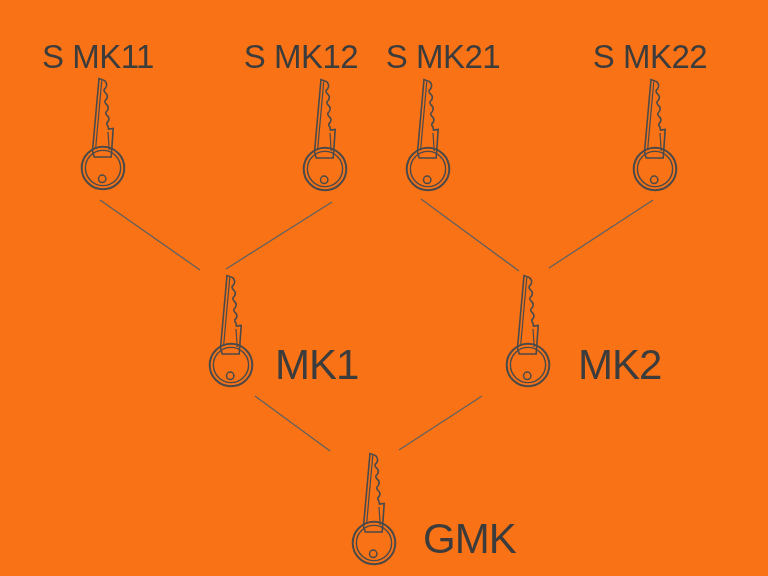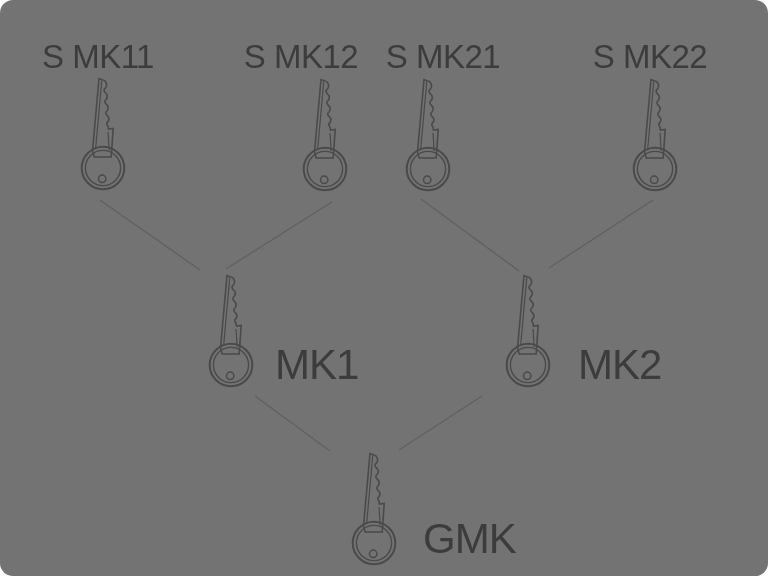--- a/index.html
+++ b/index.html
@@ -4,24 +4,23 @@
 <style>
   html, body {
     margin: 0;
     padding: 0;
     background: #ffffff;
   }
   .stage {
     position: relative;
     width: 768px;
     height: 576px;
-    background: #737373;
+    background: #f97316;
     overflow: hidden;
     font-family: "Liberation Sans", sans-serif;
-    border-radius: 13px;
   }
   svg text {
     font-family: "Liberation Sans", sans-serif;
     fill: #3c3c3c;
   }
   .lbl-top {
     font-size: 33px;
     letter-spacing: -0.5px;
   }
   .lbl-big {

